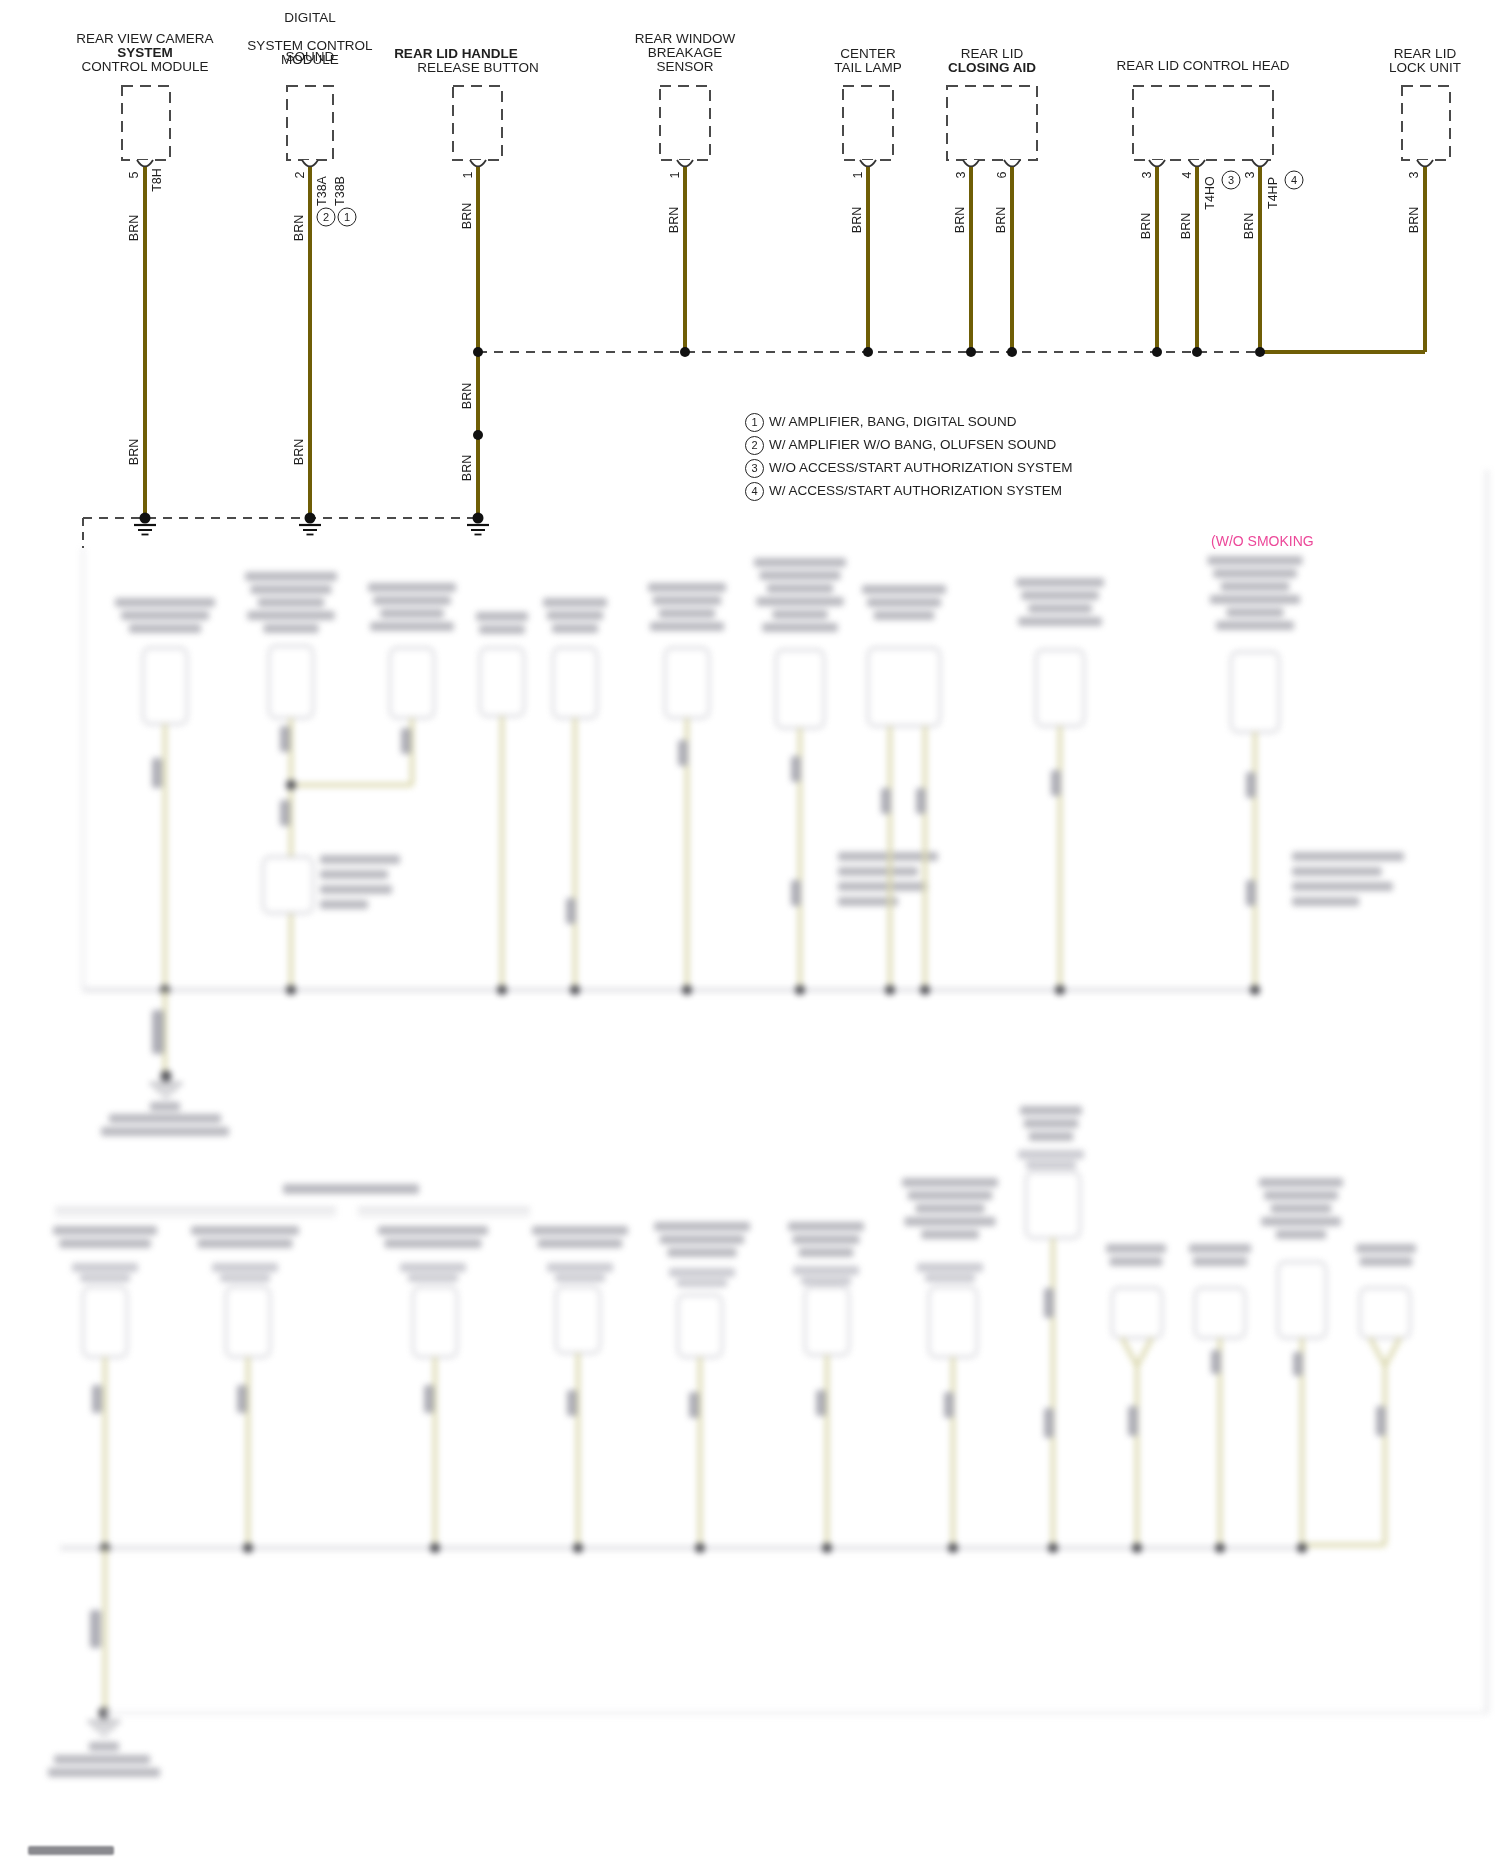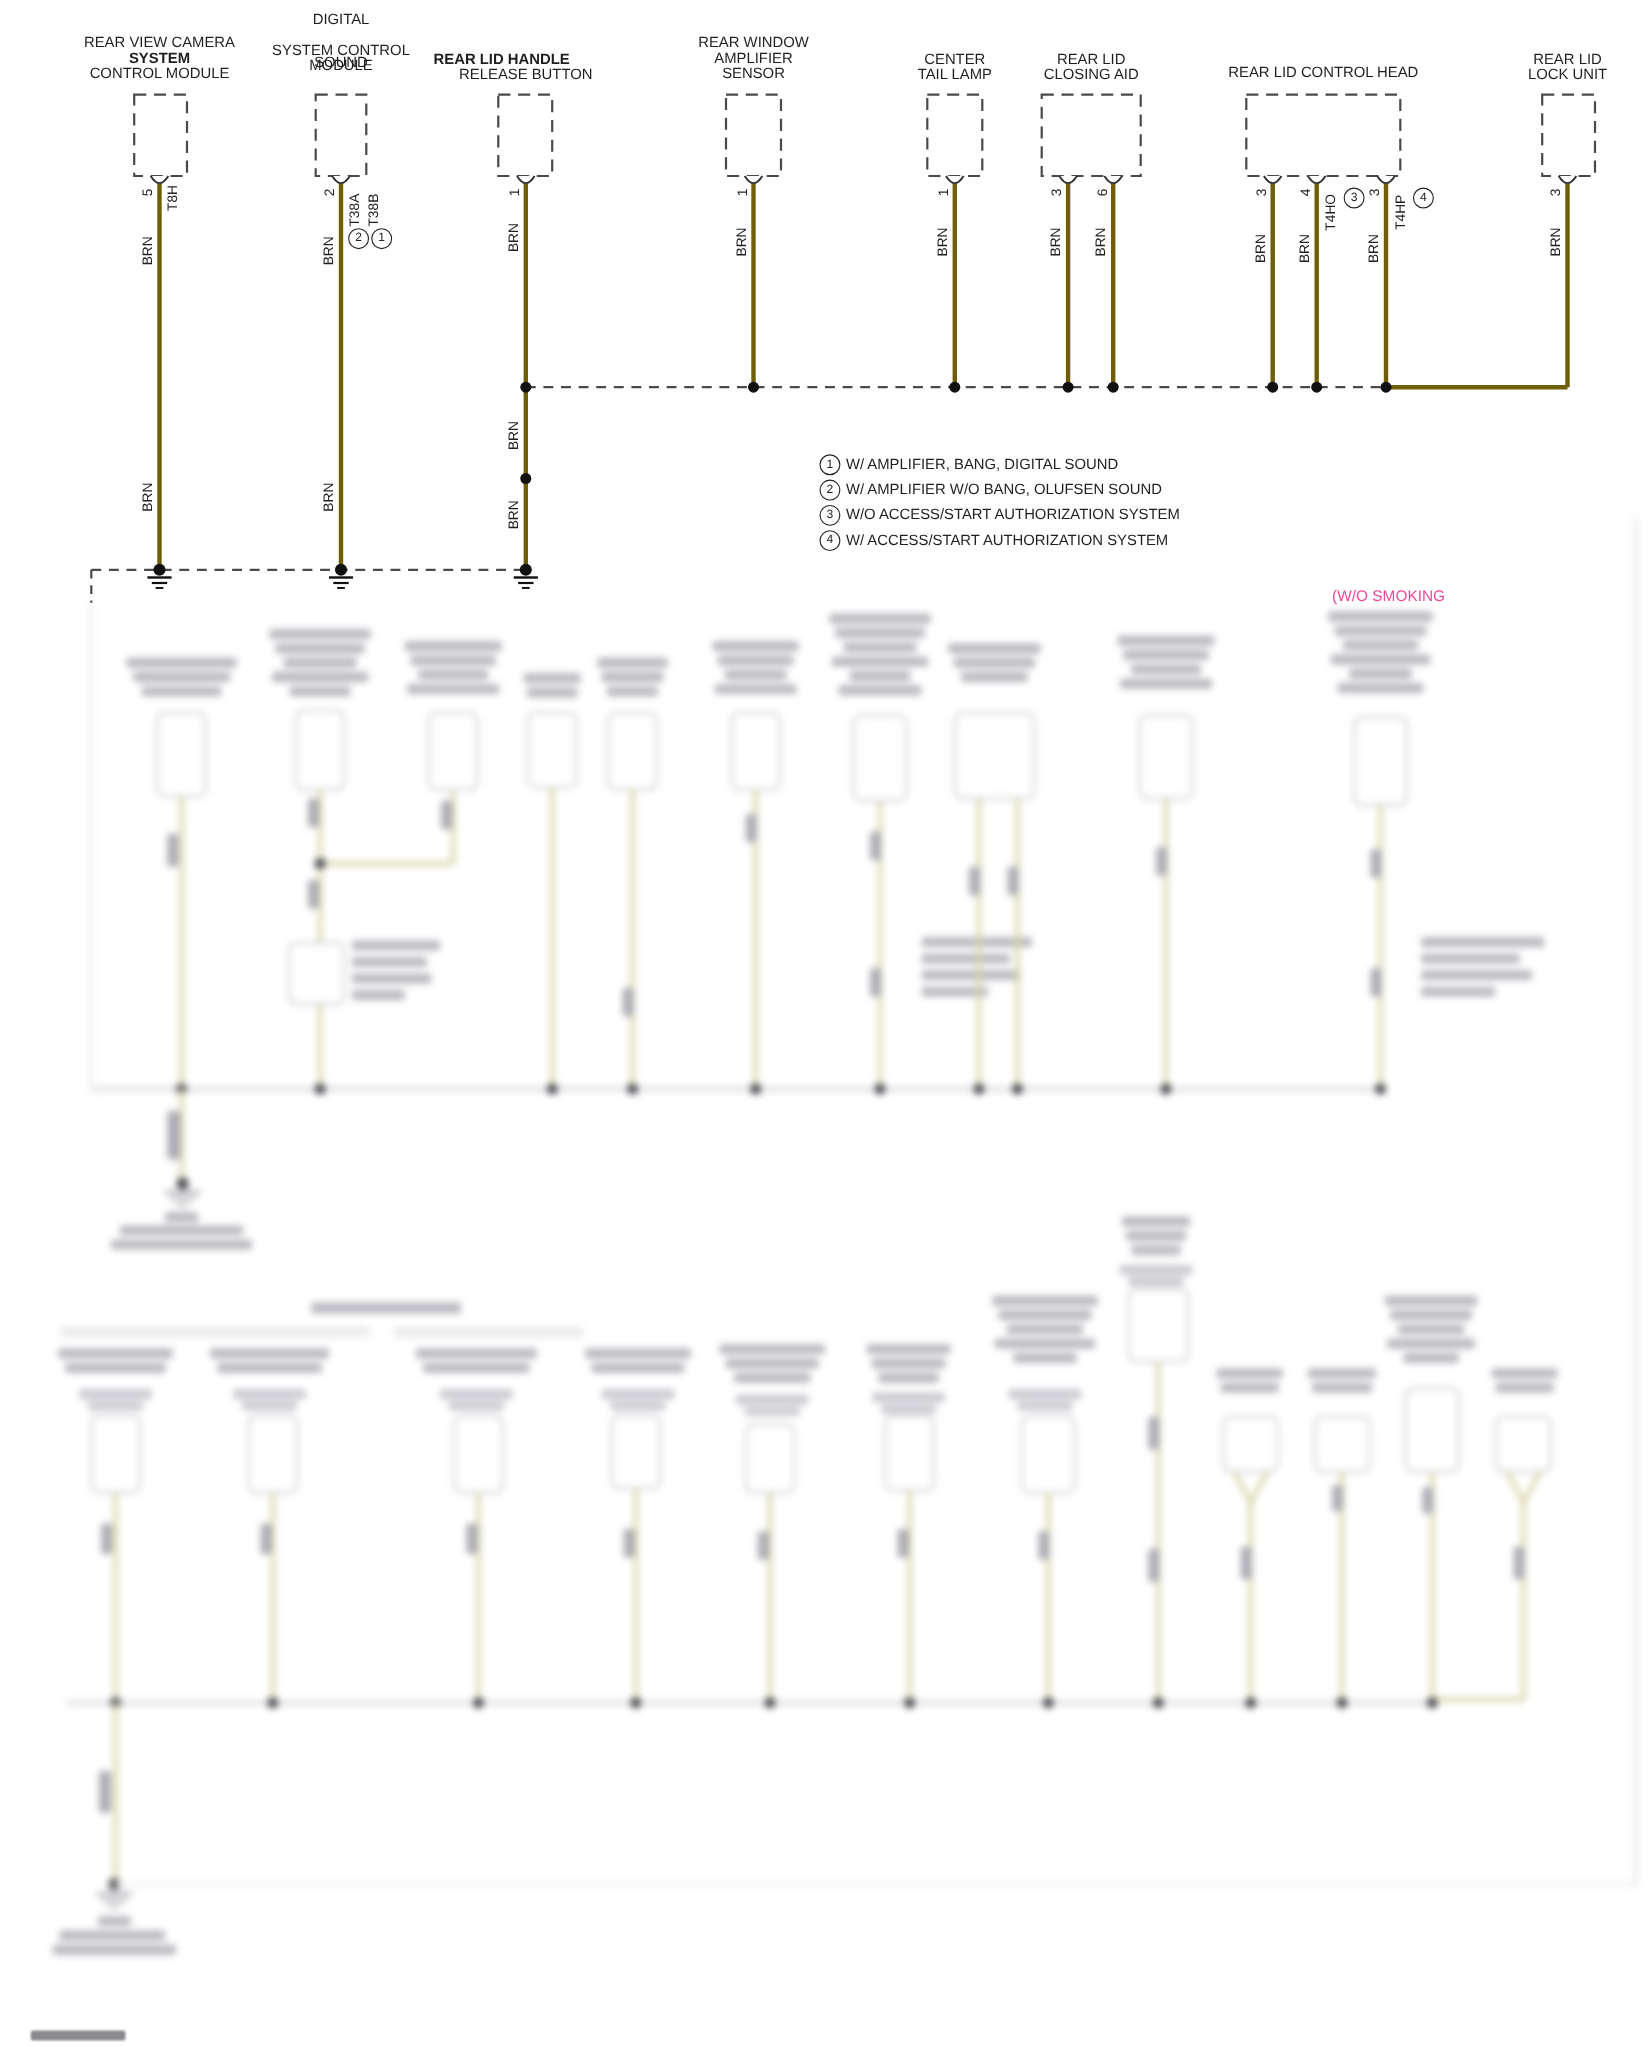--- a/index.html
+++ b/index.html
@@ -319,26 +319,26 @@
       <div class="lbl" style="left:145px;top:31px;">REAR VIEW CAMERA</div>
       <div class="lbl" style="left:145px;top:45px;font-weight:bold;">SYSTEM</div>
       <div class="lbl" style="left:145px;top:59px;">CONTROL MODULE</div>
       <div class="lbl" style="left:310px;top:10px;">DIGITAL</div>
       <div class="lbl" style="left:310px;top:36px;margin-top:13px;">SOUND</div>
       <div class="lbl" style="left:310px;top:38px;">SYSTEM CONTROL</div>
       <div class="lbl" style="left:310px;top:52px;">MODULE</div>
       <div class="lbl" style="left:456px;top:46px;font-weight:bold;">REAR LID HANDLE</div>
       <div class="lbl" style="left:478px;top:60px;">RELEASE BUTTON</div>
       <div class="lbl" style="left:685px;top:31px;">REAR WINDOW</div>
-      <div class="lbl" style="left:685px;top:45px;">AMPLIFIER</div>
+      <div class="lbl" style="left:685px;top:45px;">BREAKAGE</div>
       <div class="lbl" style="left:685px;top:59px;">SENSOR</div>
       <div class="lbl" style="left:868px;top:46px;">CENTER</div>
       <div class="lbl" style="left:868px;top:60px;">TAIL LAMP</div>
       <div class="lbl" style="left:992px;top:46px;">REAR LID</div>
-      <div class="lbl" style="left:992px;top:60px;">CLOSING AID</div>
+      <div class="lbl" style="left:992px;top:60px;font-weight:bold;">CLOSING AID</div>
       <div class="lbl" style="left:1203px;top:58px;">REAR LID CONTROL HEAD</div>
       <div class="lbl" style="left:1425px;top:46px;">REAR LID</div>
       <div class="lbl" style="left:1425px;top:60px;">LOCK UNIT</div>
       <div class="vtxt" style="left:134px;top:175px;">5</div>
       <div class="vtxt" style="left:157px;top:180px;">T8H</div>
       <div class="vtxt" style="left:300px;top:175px;">2</div>
       <div class="vtxt" style="left:322px;top:191px;">T38A</div>
       <div class="vtxt" style="left:340px;top:191px;">T38B</div>
       <div class="circ" style="left:326px;top:217px;">2</div>
       <div class="circ" style="left:347px;top:217px;">1</div>

